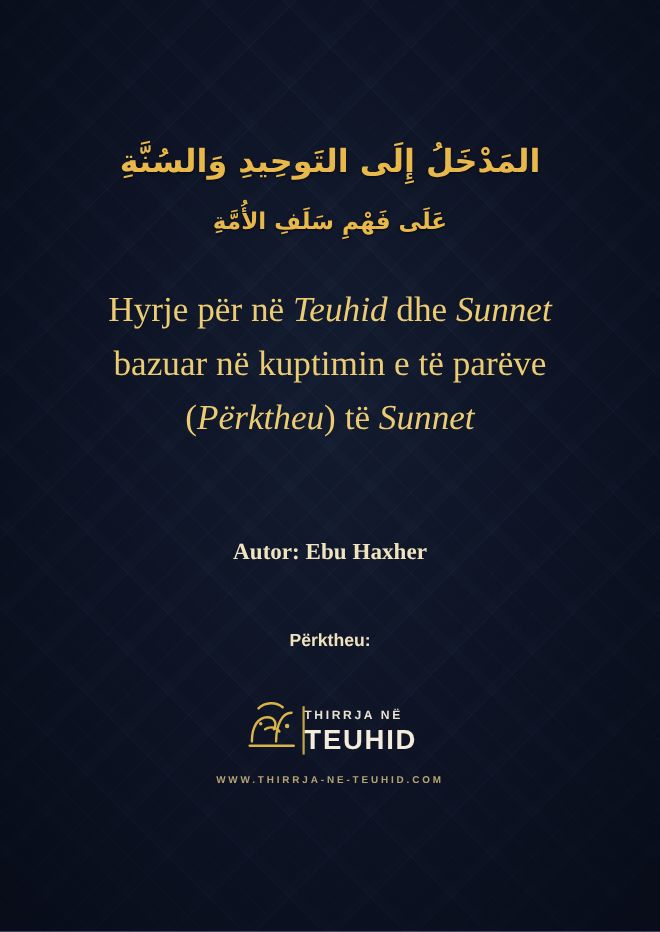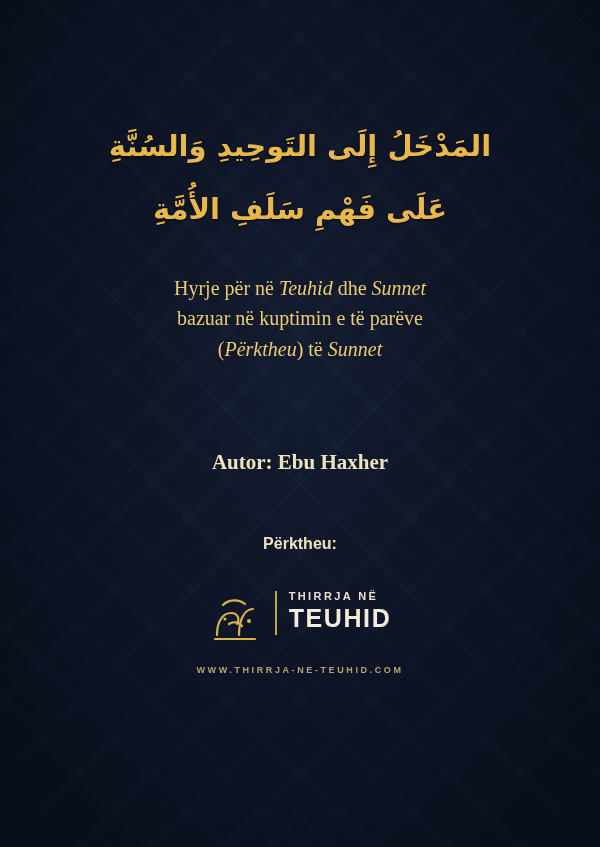--- a/index.html
+++ b/index.html
@@ -83,29 +83,29 @@
     font-family: "DejaVu Sans", sans-serif;
     line-height: 1.95;
     letter-spacing: 0px;
     text-shadow: 0 1px 2px rgba(0,0,0,.6);
   }
   .arabic-line {
     font-size: 29px;
     font-weight: 700;
   }
   .arabic-line.l2 {
-    font-size: 29px;
+    font-size: 21px;
     margin-top: 6px;
     text-align: center;
   }
 
   .subtitle {
     margin-top: 36px;
     color: #eccc73;
-    font-size: 20px;
+    font-size: 32px;
     line-height: 1.52;
     font-family: "Liberation Serif", serif;
     width: 430px;
   }
   .subtitle i { font-style: italic; }
 
   .author {
     margin-top: 86px;
     color: #f0e4c0;
     font-size: 21px;
@@ -122,22 +122,22 @@
   }
 
   .logo-wrap {
     margin-top: 38px;
     display: flex;
     flex-direction: column;
     align-items: center;
   }
   .logo-row {
     display: flex;
-    align-items: flex-start;
-    gap: 12px;
+    align-items: flex-end;
+    gap: 0;
   }
   .logo-mark {
     width: 54px;
     height: 56px;
     position: relative;
   }
   .logo-divider {
     width: 2px;
     height: 44px;
     background: #d9b44a;

